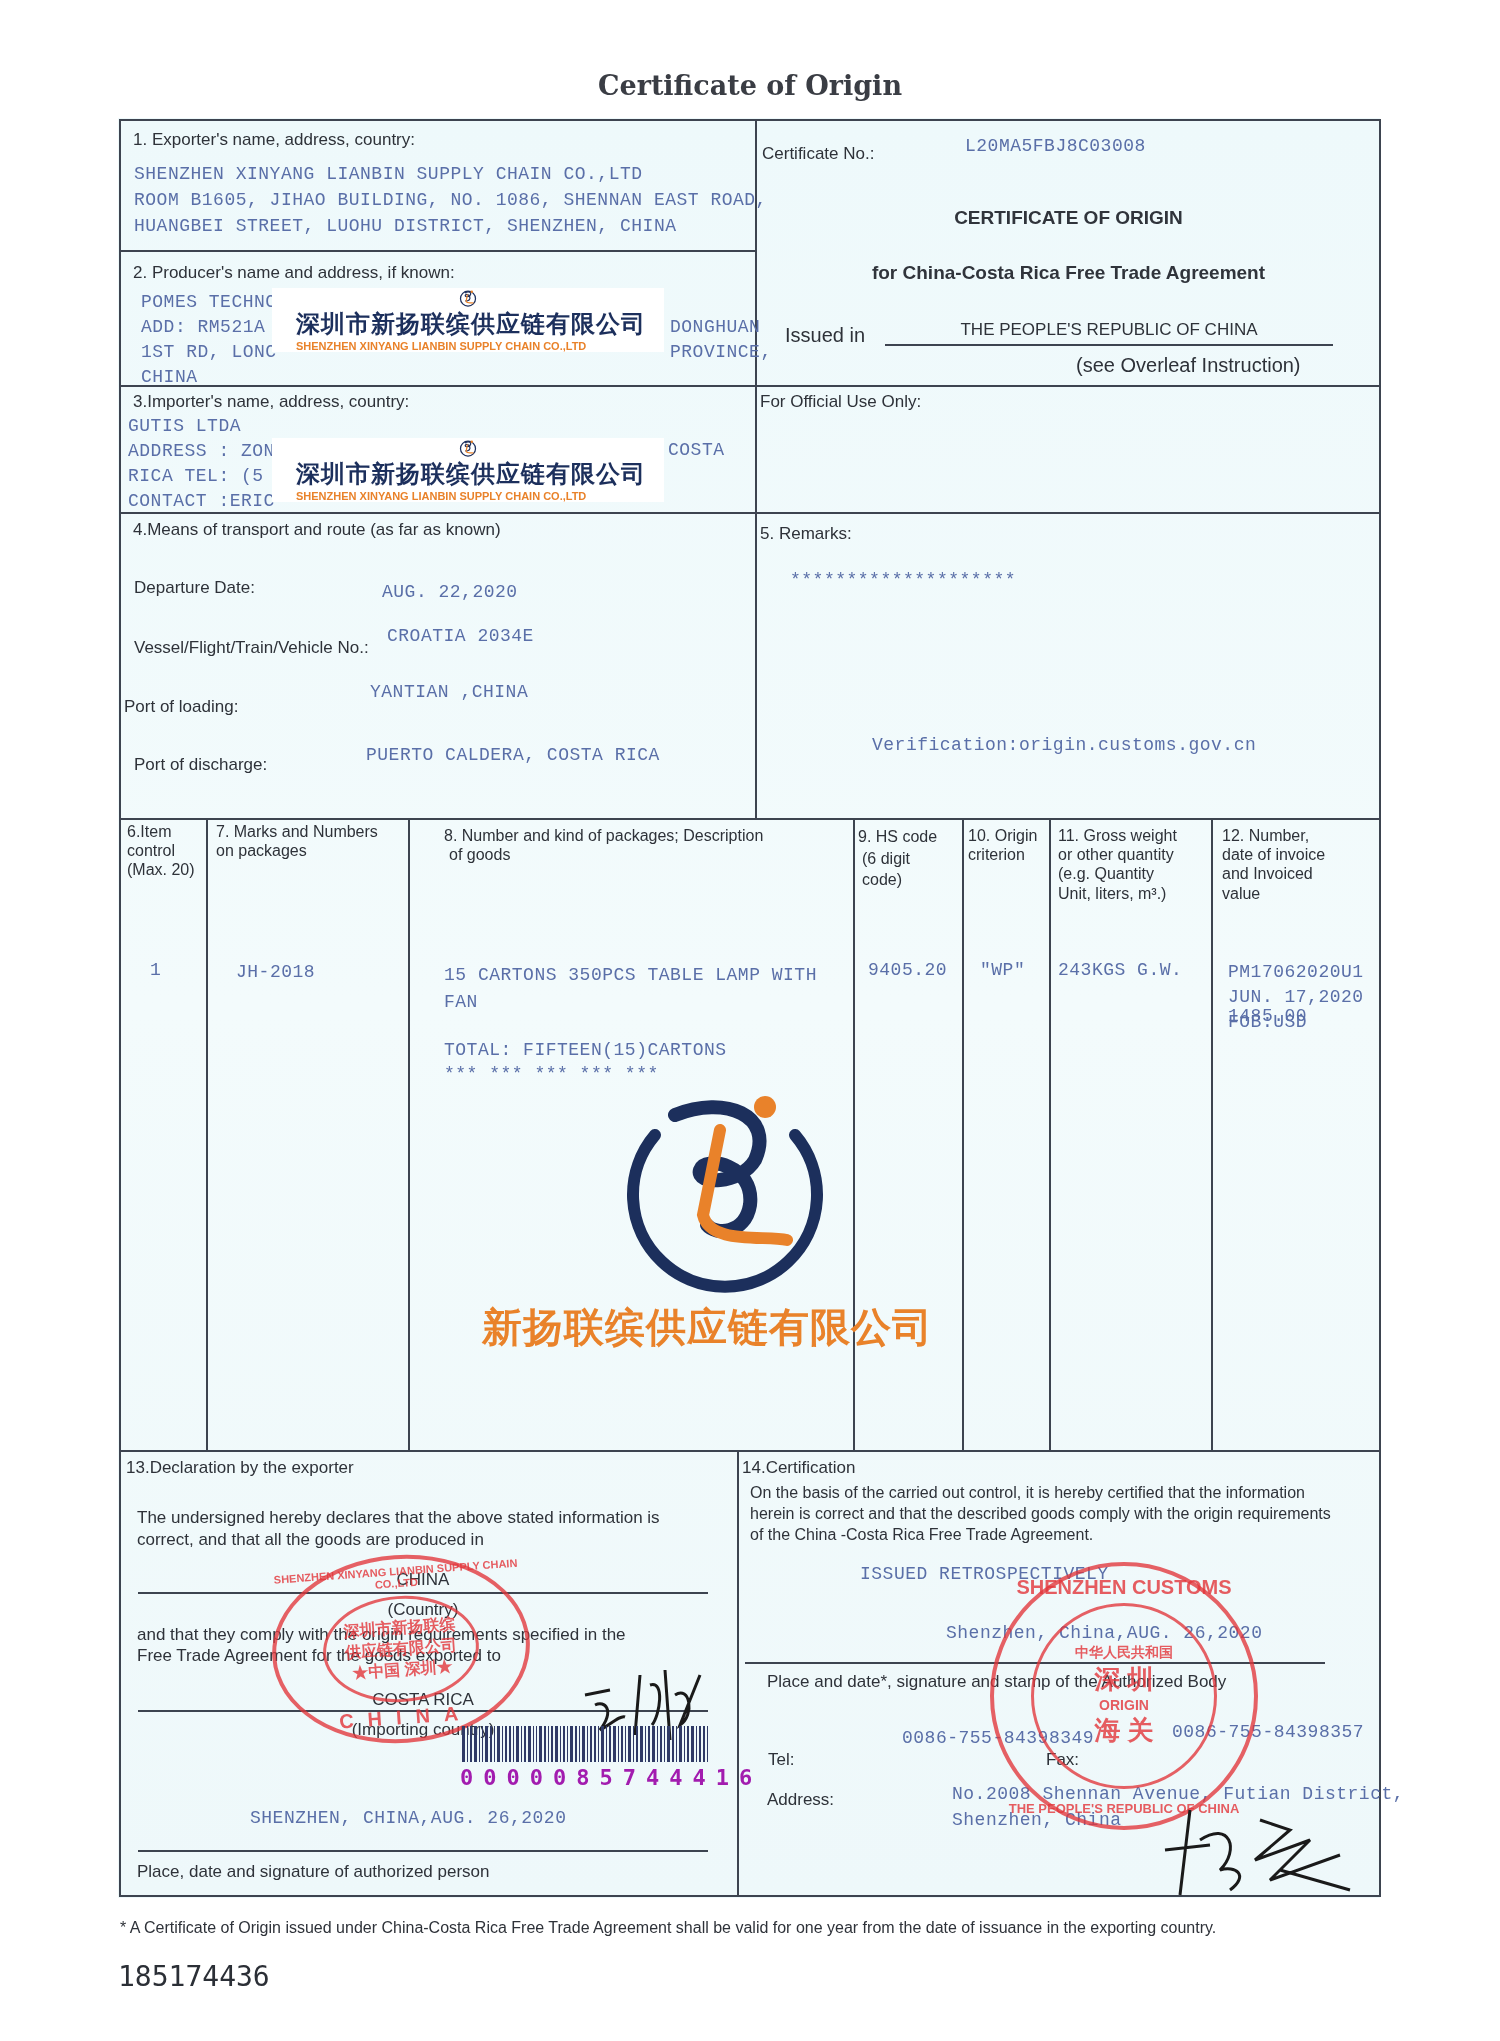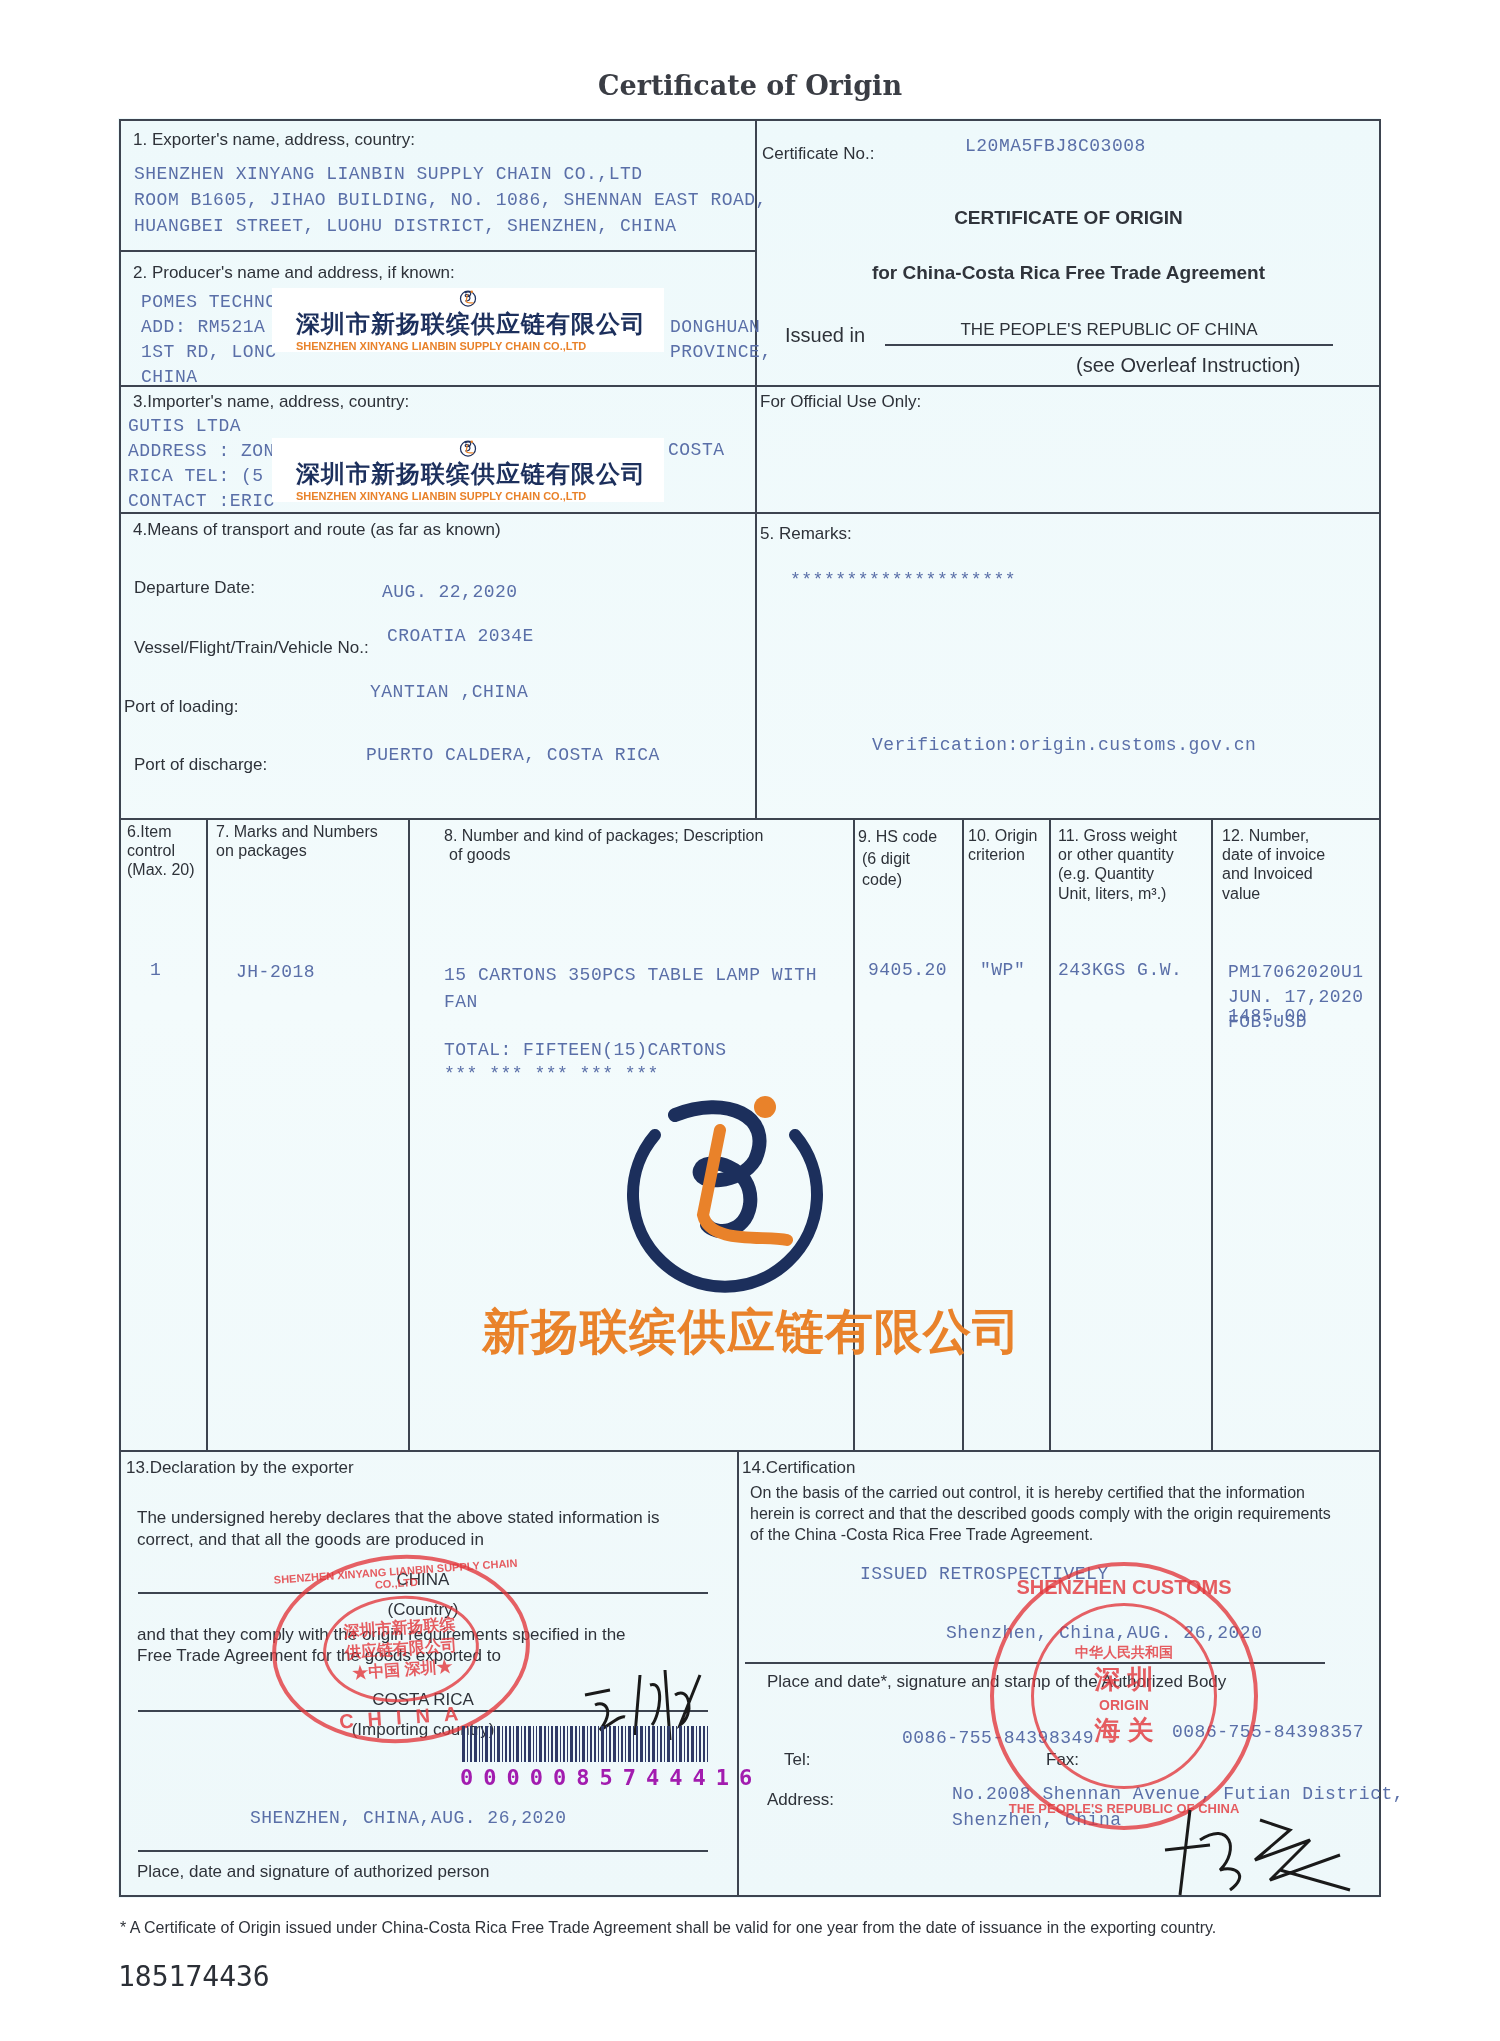--- a/index.html
+++ b/index.html
@@ -172,21 +172,21 @@
   <div class="typed" style="left:1228px; top:1010px;">FOB:USD</div>
   <div class="typed" style="left:1228px; top:1004px;">1485.00</div>
 </div>
 
 <svg class="abs" style="left:615px; top:1075px;" width="220" height="220" viewBox="0 0 220 220">
   <path d="M40 60 A92 92 0 1 0 180 60" fill="none" stroke="#1c2f5c" stroke-width="12" stroke-linecap="round"></path>
   <path d="M60 40 C110 20 160 40 140 85 C125 110 80 110 85 95 C90 80 140 90 135 130 C130 160 100 160 92 150" fill="none" stroke="#1c2f5c" stroke-width="14" stroke-linecap="round"></path>
   <path d="M105 55 L88 140 C95 170 150 160 172 165" fill="none" stroke="#e9822a" stroke-width="12" stroke-linecap="round"></path>
   <circle cx="150" cy="32" r="11" fill="#e9822a"></circle>
 </svg>
-<div class="abs" style="left:482px; top:1300px; font-size:48px; font-weight:bold; color:#e9822a; letter-spacing:1px; white-space:nowrap; font-family:'DejaVu Sans', sans-serif;text-align:right;">新扬联缤供应链有限公司</div>
+<div class="abs" style="left:482px; top:1300px; font-size:40px; font-weight:bold; color:#e9822a; letter-spacing:1px; white-space:nowrap; font-family:'DejaVu Sans', sans-serif;text-align:right;">新扬联缤供应链有限公司</div>
 
 <div class="vl" style="left:737px; top:1450px; height:447px;"></div>
 
 <div class="lbl" style="left:126px; top:1458px;">13.Declaration by the exporter</div>
 <div class="lbl" style="left:137px; top:1508px;">The undersigned hereby declares that the above stated information is</div>
 <div class="lbl" style="left:137px; top:1530px;">correct, and that all the goods are produced in</div>
 <div class="hl" style="left:138px; top:1592px; width:570px;"></div>
 <div class="lbl" style="left:138px; width:570px; text-align:center; top:1570px;">CHINA</div>
 <div class="lbl" style="left:138px; width:570px; text-align:center; top:1600px;">(Country)</div>
 <div class="lbl" style="left:137px; top:1625px;">and that they comply with the origin requirements specified in the</div>
@@ -284,21 +284,21 @@
 <div class="lbl" style="left:742px; top:1458px;">14.Certification</div>
 <div class="lbl sm" style="left:750px; top:1483px;">On the basis of the carried out control, it is hereby certified that the information</div>
 <div class="lbl sm" style="left:750px; top:1504px;">herein is correct and that the described goods comply with the origin requirements</div>
 <div class="lbl sm" style="left:750px; top:1525px;">of the China -Costa Rica Free Trade Agreement.</div>
 <div class="typed" style="left:860px; top:1562px;">ISSUED RETROSPECTIVELY</div>
 <div class="typed" style="left:946px; top:1621px;">Shenzhen, China,AUG. 26,2020</div>
 <div class="hl" style="left:745px; top:1662px; width:580px;"></div>
 <div class="lbl" style="left:767px; top:1672px;">Place and date*, signature and stamp of the Authorized Body</div>
 <div class="typed" style="left:902px; top:1726px;">0086-755-84398349</div>
 <div class="typed" style="left:1172px; top:1720px;">0086-755-84398357</div>
-<div class="lbl" style="left:784px; top:1750px;text-align:right;">Tel:</div>
+<div class="lbl" style="left:768px; top:1750px;text-align:right;">Tel:</div>
 <div class="lbl" style="left:1046px; top:1750px;">Fax:</div>
 <div class="lbl" style="left:767px; top:1790px;">Address:</div>
 <div class="typed" style="left:952px; top:1782px;">No.2008 Shennan Avenue, Futian District,</div>
 <div class="typed" style="left:952px; top:1808px;">Shenzhen, China</div>
 
 <div class="stamp" style="left:990px; top:1562px; width:260px; height:260px; border-radius:50%;">
   <div style="width:180px; height:180px; border:3px solid rgba(226,52,58,0.78); border-radius:50%; display:flex; flex-direction:column; align-items:center; justify-content:center;">
     <div style="font-size:14px;">中华人民共和国</div>
     <div style="font-size:26px;">深 圳</div>
     <div style="font-size:14px;">ORIGIN</div>

